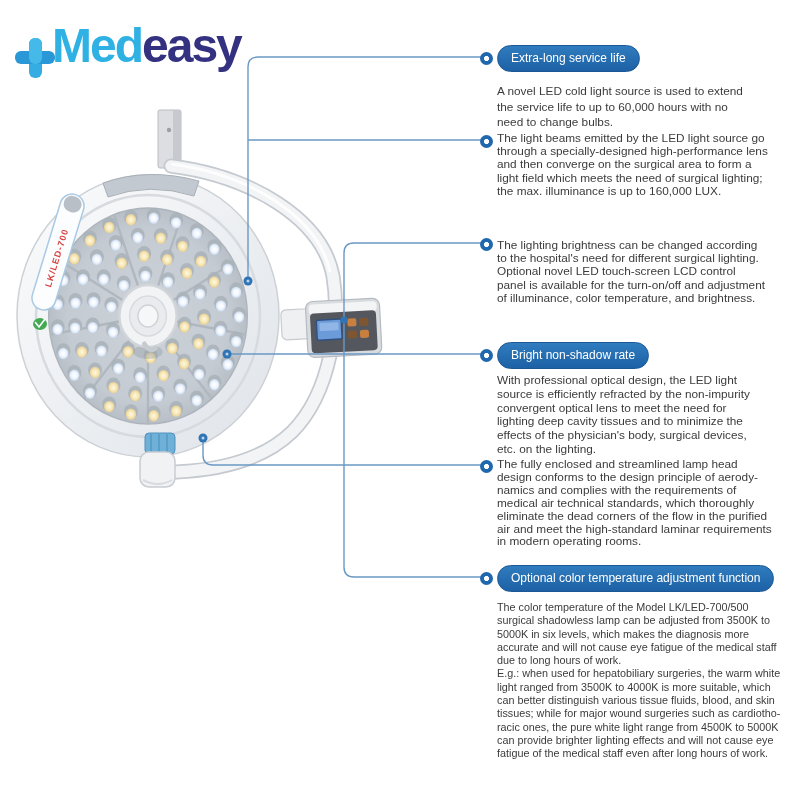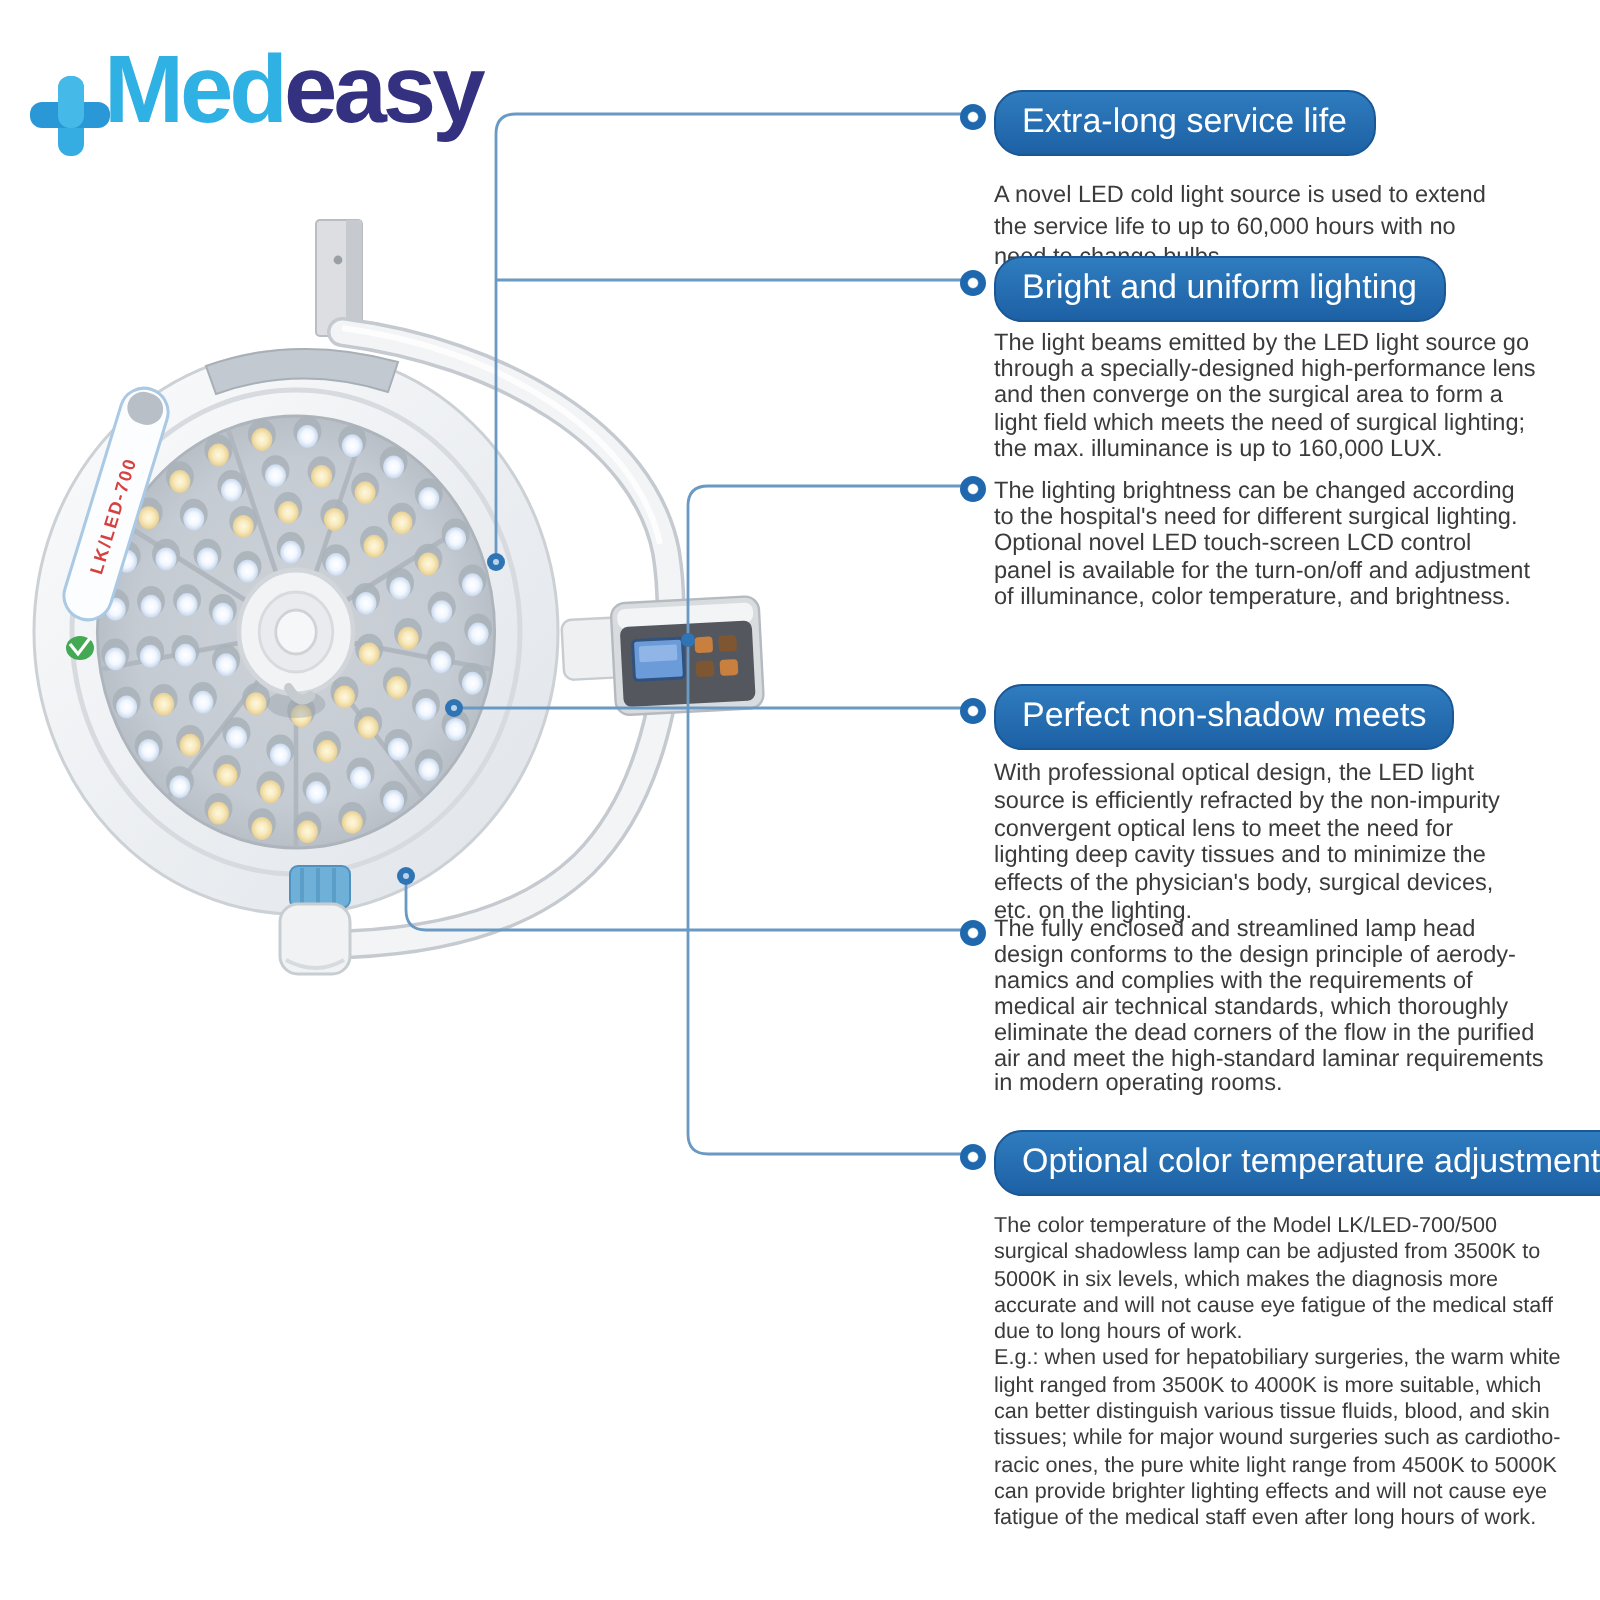--- a/index.html
+++ b/index.html
@@ -15,21 +15,21 @@
   .logo-text .easy{color:#343181;}
   
   .art{position:absolute;left:0;top:0;width:800px;height:800px;}
   
   .feature{position:absolute;left:497px;width:320px;}
   .bullet{
     position:absolute;left:-17px;top:7px;width:13px;height:13px;border-radius:50%;
     background:radial-gradient(circle at 50% 50%, #ffffff 0 2.2px, #2068ae 2.9px 100%);
   }
   .pill{
-    display:inline-block;font-size:17px;color:#ffffff;
+    display:inline-block;font-size:12px;color:#ffffff;
     padding:5px 13px 6px;border-radius:14px;border:1px solid #1b5795;
     background:linear-gradient(#2f7cbe,#1d61a5);
     white-space:nowrap;
   }
   .para{
     margin:0;color:#3b3b3b;font-size:11.8px;white-space:pre-line;width:320px;
   }
   .f1 .para{margin-top:12px;line-height:15.6px;}
   .f2 .para{margin-top:4px; line-height:13.2px;}
   .f3 .para{margin-top:8px; line-height:13.2px;}
@@ -313,40 +313,39 @@
   <div class="feature f1">
     <span class="bullet"></span>
     <span class="pill">Extra-long service life</span>
     <p class="para">A novel LED cold light source is used to extend
 the service life to up to 60,000 hours with no
 need to change bulbs.</p>
   </div>
 
   <div class="feature f2">
     <span class="bullet"></span>
-    <span class="pill">Bright and uniform lighting</span>
     <p class="para">The light beams emitted by the LED light source go
 through a specially-designed high-performance lens
 and then converge on the surgical area to form a
 light field which meets the need of surgical lighting;
 the max. illuminance is up to 160,000 LUX.</p>
   </div>
 
   <div class="feature f3">
     <span class="bullet"></span>
     <p class="para">The lighting brightness can be changed according
 to the hospital's need for different surgical lighting.
 Optional novel LED touch-screen LCD control
 panel is available for the turn-on/off and adjustment
 of illuminance, color temperature, and brightness.</p>
   </div>
 
   <div class="feature f4">
     <span class="bullet"></span>
-    <span class="pill">Perfect non-shadow meets</span>
+    <span class="pill">Bright non-shadow rate</span>
     <p class="para">With professional optical design, the LED light
 source is efficiently refracted by the non-impurity
 convergent optical lens to meet the need for
 lighting deep cavity tissues and to minimize the
 effects of the physician's body, surgical devices,
 etc. on the lighting.</p>
   </div>
 
   <div class="feature f5">
     <span class="bullet"></span>

